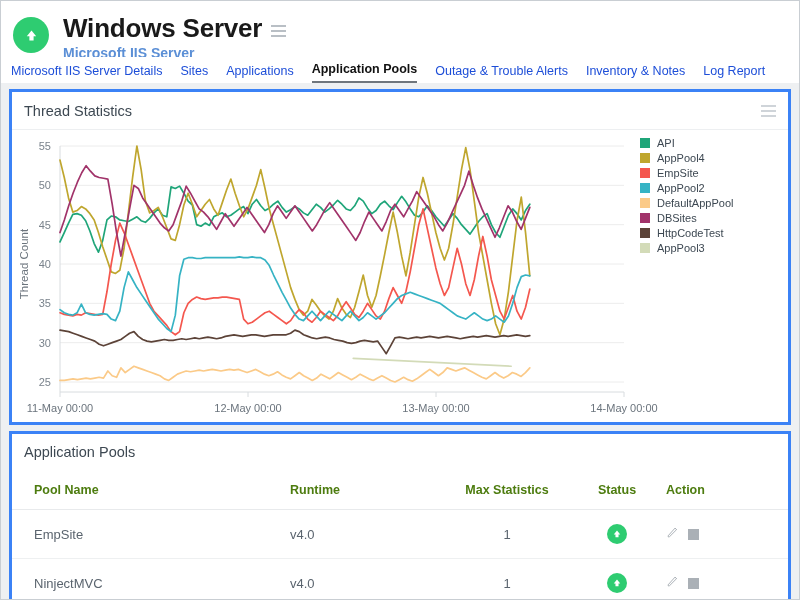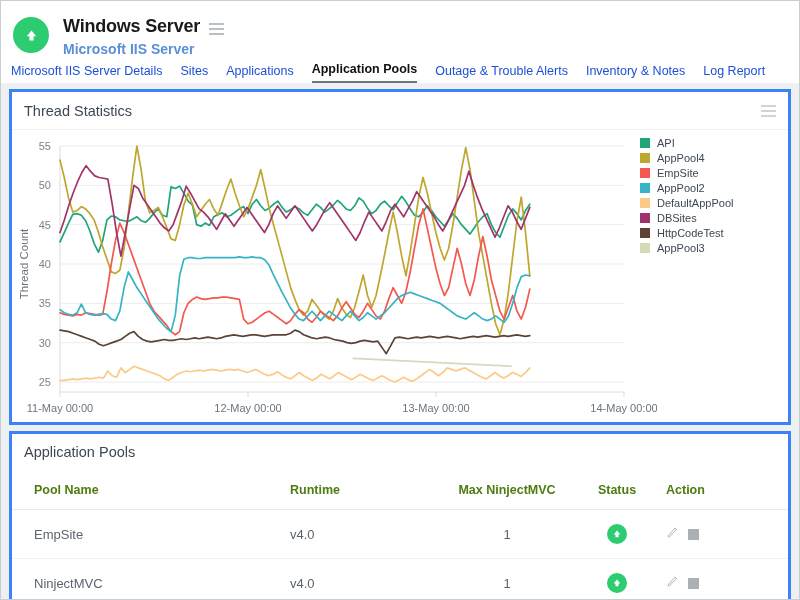--- a/index.html
+++ b/index.html
@@ -34,21 +34,21 @@
     border-radius: 50%;
     background: #2ecc71;
     display: flex; align-items: center; justify-content: center;
     flex: none;
     margin-top: 2px;
   }
   .logo-badge svg { display: block; }
   .title-block { margin-left: 14px; }
   .title-row { display: flex; align-items: center; }
   .app-title {
-    font-size: 18px;
+    font-size: 26px;
     font-weight: bold;
     color: #1a1a1a;
     line-height: 1.05;
     letter-spacing: -0.2px;
   }
   .title-ham {
     margin-left: 9px;
     margin-top: 5px;
     display: inline-block;
   }
@@ -299,21 +299,21 @@
 
   <div class="panel table-panel">
     <div class="panel-head" style="border-bottom:none;">
       <div class="panel-title">Application Pools</div>
     </div>
     <table class="tbl">
       <thead>
         <tr>
           <th class="col-pool">Pool Name</th>
           <th class="col-runtime">Runtime</th>
-          <th class="col-max">Max NinjectMVC</th>
+          <th class="col-max">Max Statistics</th>
           <th class="col-status">Status</th>
           <th class="col-action">Action</th>
         </tr>
       </thead>
       <tbody id="tbody">
           <tr>
             <td class="col-pool">EmpSite</td>
             <td class="col-runtime">v4.0</td>
             <td class="col-max">1</td>
             <td class="col-status"><span class="status-dot">

